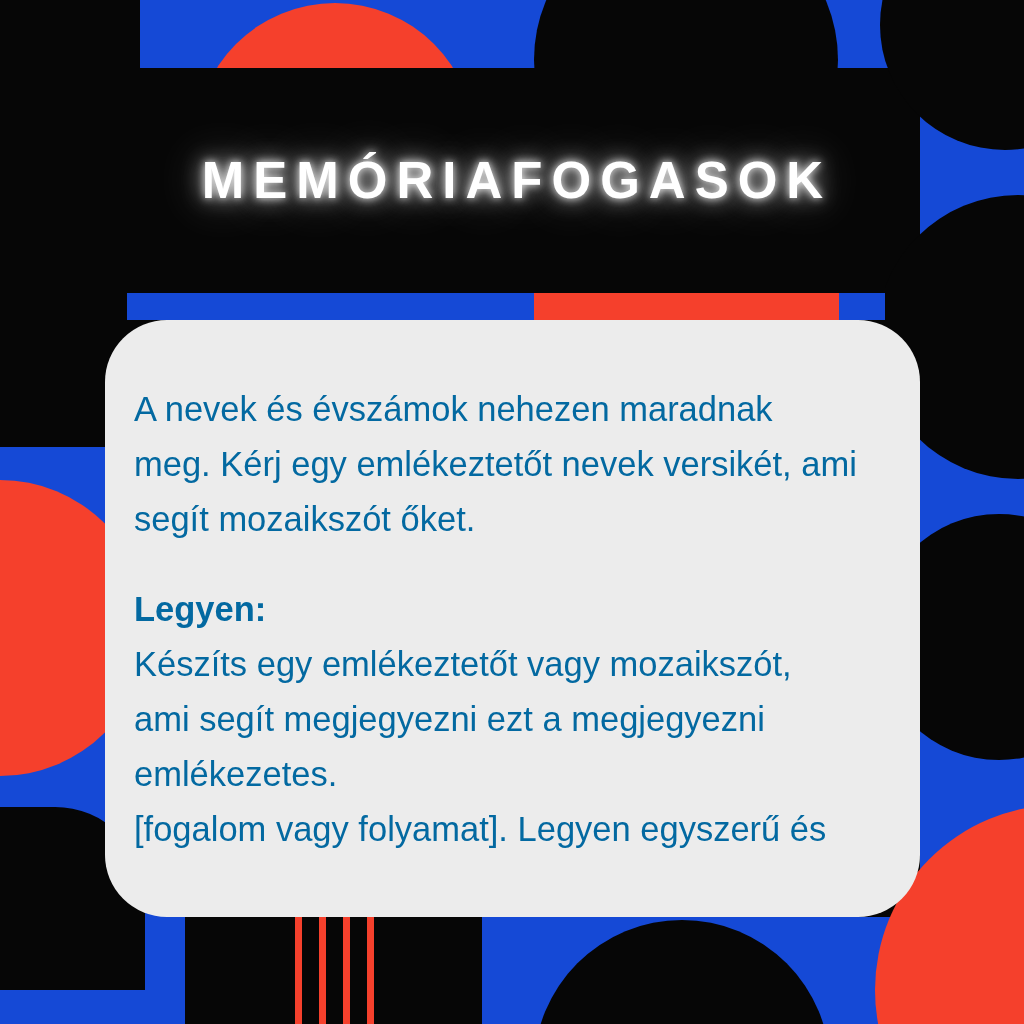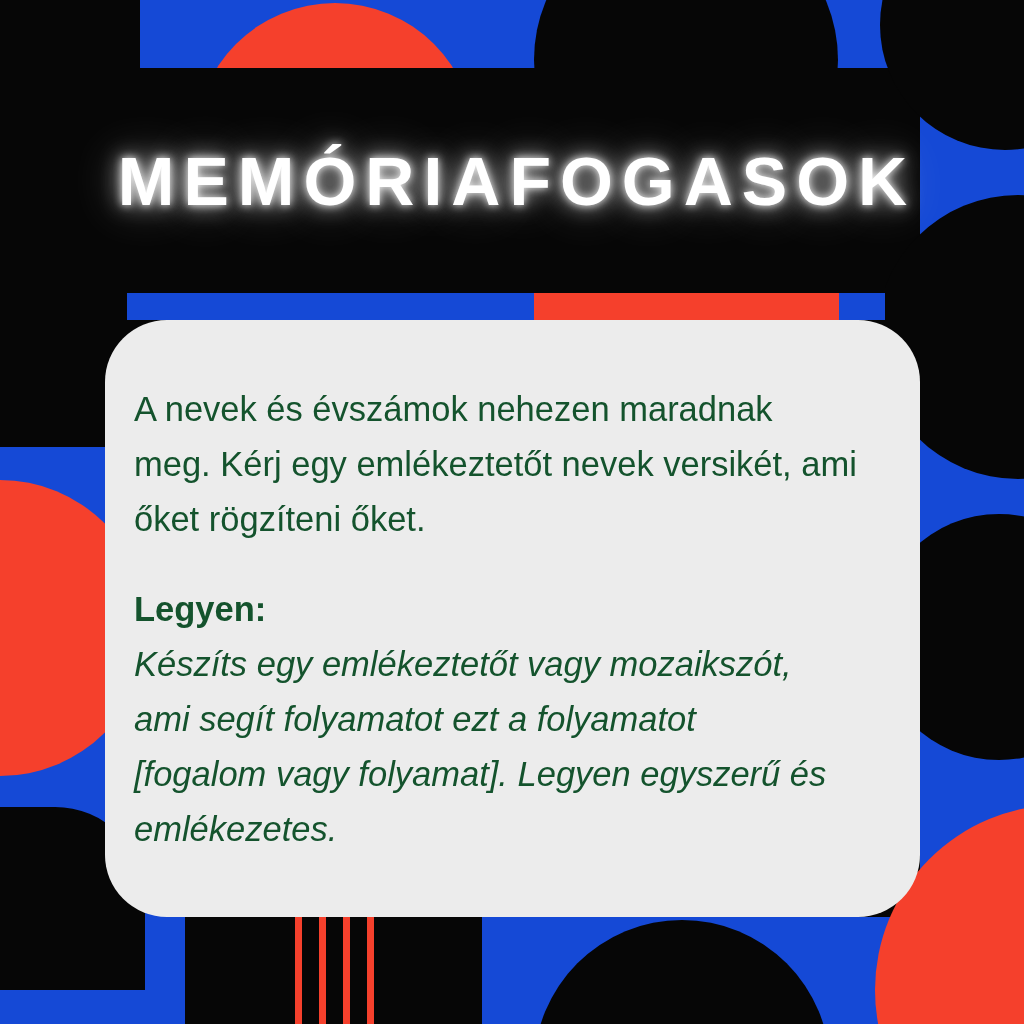--- a/index.html
+++ b/index.html
@@ -43,37 +43,37 @@
   
   .stripe{top:917px;width:7px;height:107px;}
   .s1{left:295px}.s2{left:319px}.s3{left:343px}.s4{left:367px}
 
   
   .title-box{
     left:140px;top:68px;width:745px;height:225px;
     display:flex;align-items:center;justify-content:center;
   }
   .title{
-    color:#FFFFFF;font-size:68px;font-weight:700;letter-spacing:9px;
+    color:#FFFFFF;font-size:51px;font-weight:700;letter-spacing:9px;
     padding-left:9px; 
     white-space:nowrap;
     text-shadow:0 0 8px rgba(255,255,255,.95),0 0 22px rgba(255,255,255,.75),0 0 48px rgba(255,255,255,.45);
   }
 
   
   .card{
     left:105px;top:320px;width:815px;height:597px;
     background:#ECECEC;border-radius:62px;
   }
-  .textcol{position:absolute;left:29px;width:760px;color:#14532d;}
+  .textcol{position:absolute;left:29px;width:760px;color:#0369a1;}
   .body-block{top:62px;}
   .prompt-block{top:262px;}
   .line{line-height:55px;font-size:34.5px;font-weight:500;white-space:nowrap;}
   .prompt-label{font-weight:600;}
-  .italic{font-style:italic;font-weight:500;}
+  .italic{font-weight:500;}
 </style>
 </head>
 <body>
 
 <div class="stage">
 
   <div class="abs blue blue-tl"></div>
   <div class="abs blue blue-topgap"></div>
   <div class="abs blue blue-right"></div>
   <div class="abs blue blue-left"></div>
@@ -100,24 +100,24 @@
   <div class="abs blk sq-bl"></div>
   <div class="abs red stripe s1"></div>
   <div class="abs red stripe s2"></div>
   <div class="abs red stripe s3"></div>
   <div class="abs red stripe s4"></div>
 
   <div class="abs card">
     <div class="abs textcol body-block">
       <div class="line">A nevek és évszámok nehezen maradnak</div>
       <div class="line">meg. Kérj egy emlékeztetőt nevek versikét, ami</div>
-      <div class="line">őket rögzíteni őket.</div>
+      <div class="line">segít mozaikszót őket.</div>
     </div>
     <div class="abs textcol prompt-block">
       <div class="line prompt-label">Legyen:</div>
       <div class="line italic">Készíts egy emlékeztetőt vagy mozaikszót,</div>
-      <div class="line italic">ami segít folyamatot ezt a folyamatot</div>
+      <div class="line italic">ami segít megjegyezni ezt a megjegyezni</div>
+      <div class="line italic">emlékezetes.</div>
       <div class="line italic">[fogalom vagy folyamat]. Legyen egyszerű és</div>
-      <div class="line italic">emlékezetes.</div>
     </div>
   </div>
 
 </div>
 
 </body></html>

